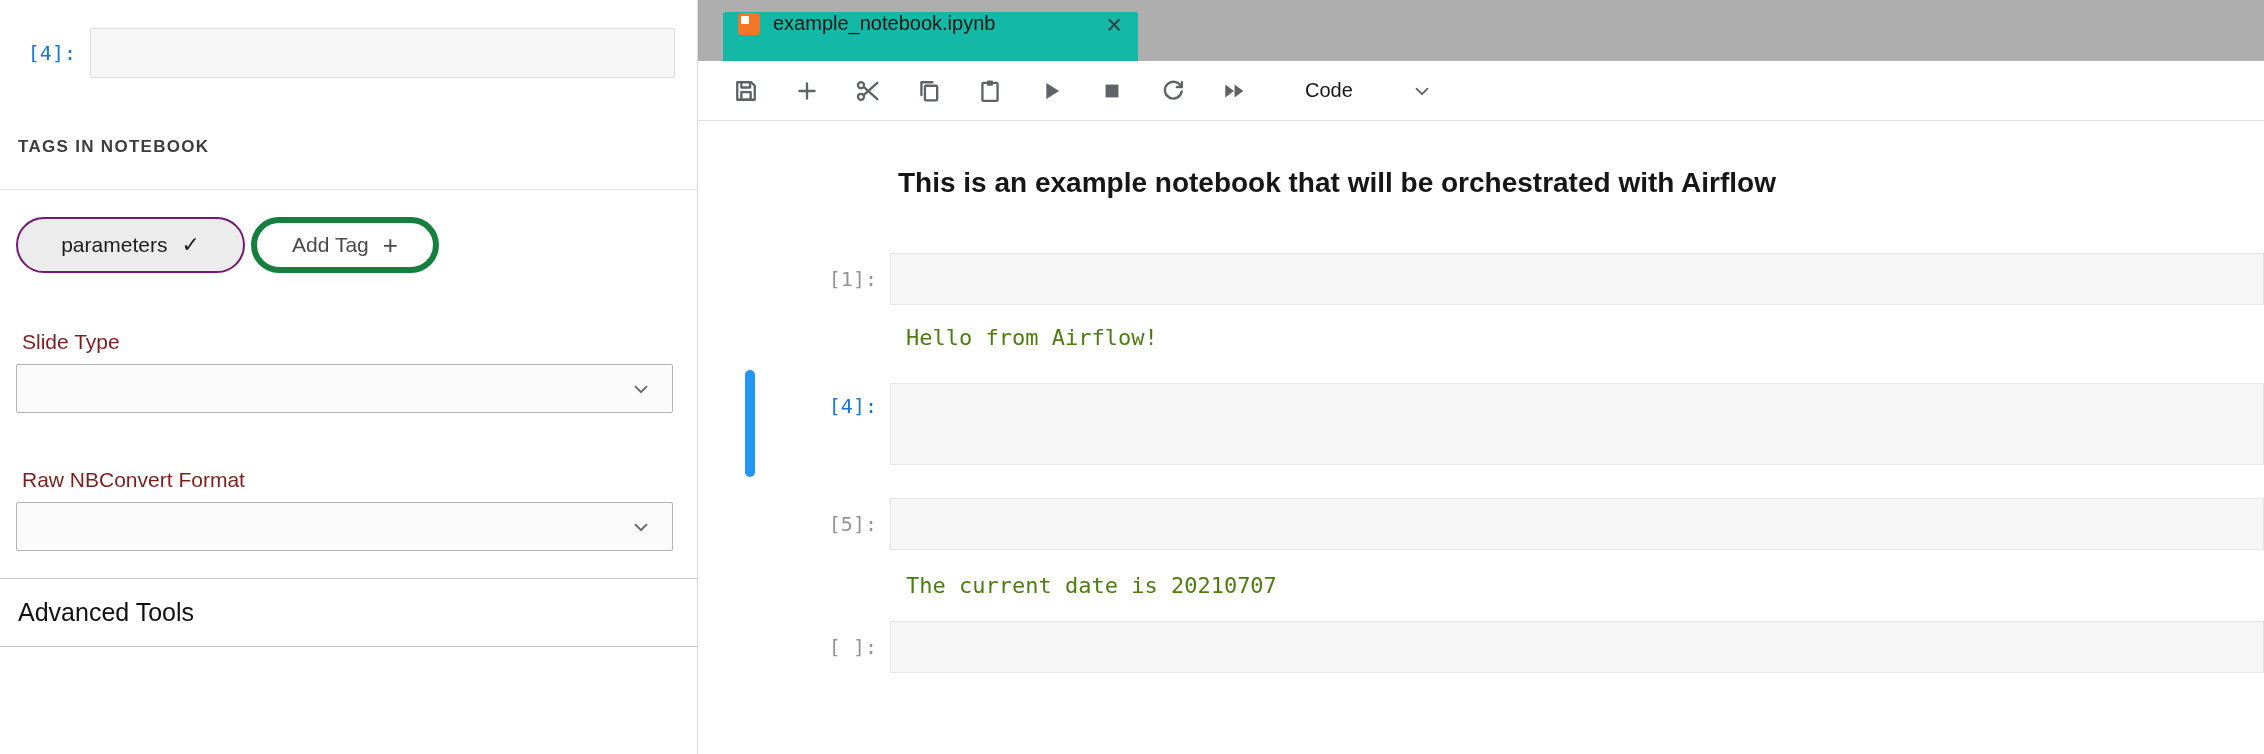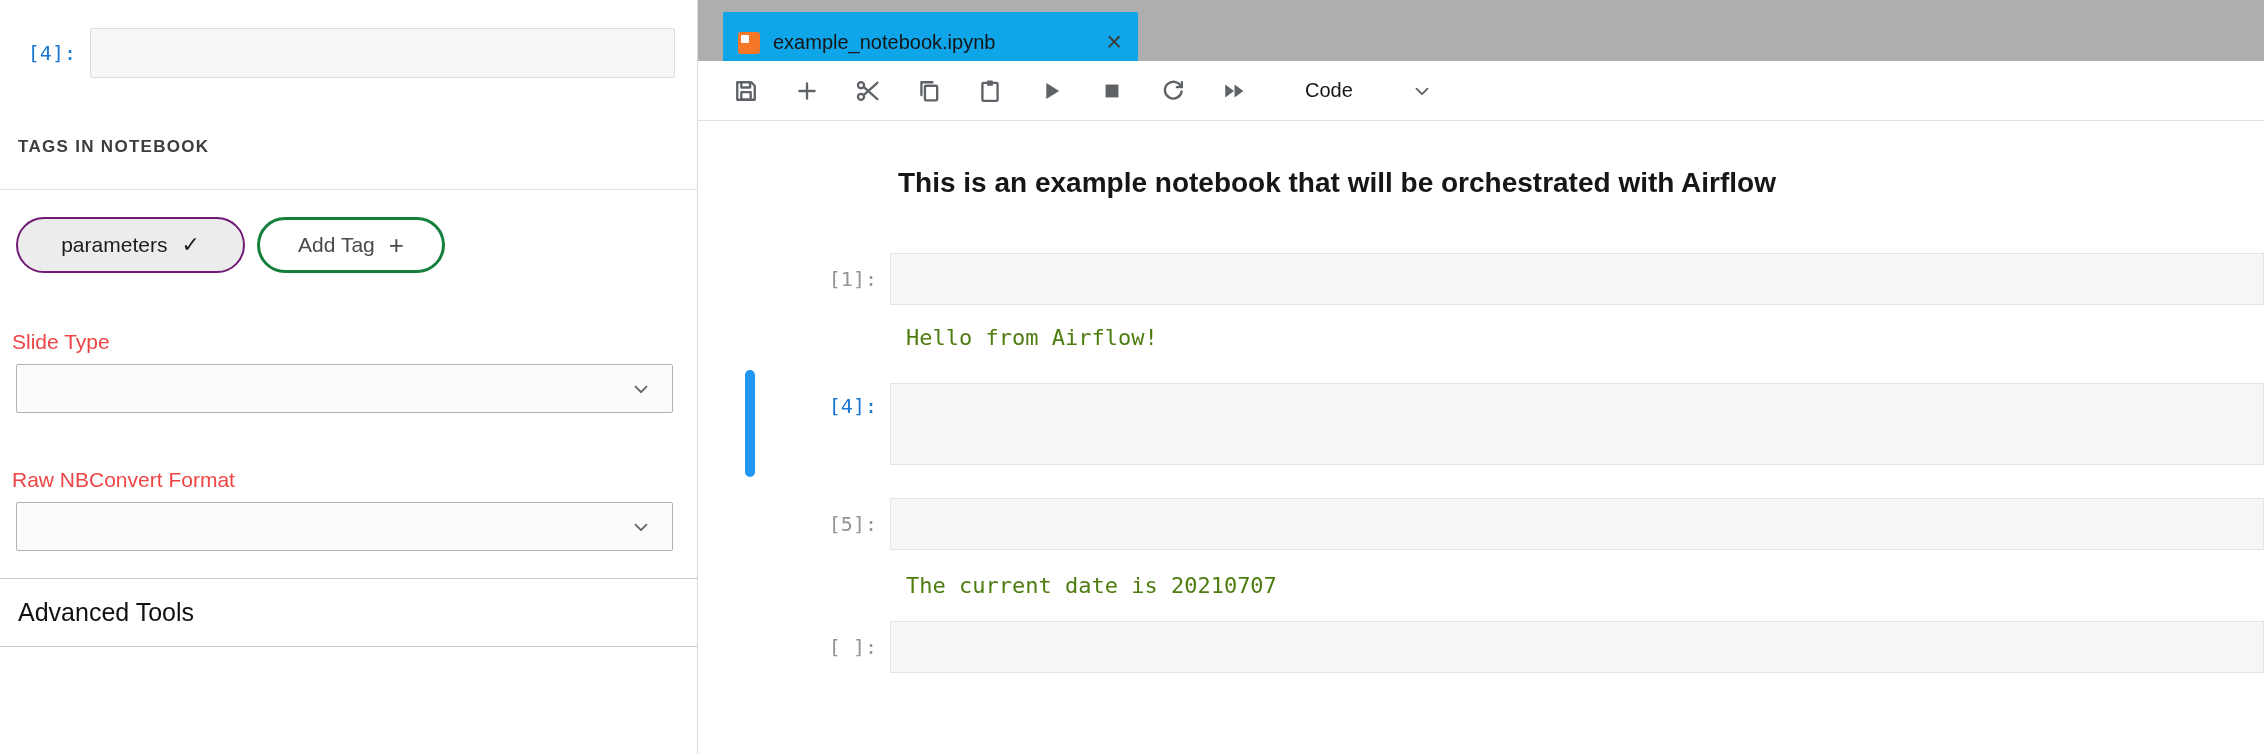--- a/index.html
+++ b/index.html
@@ -41,27 +41,27 @@
   .tag-pill {
     position: absolute; top: 217px; height: 56px;
     display: inline-flex; align-items: center; justify-content: center;
     gap: 14px; border-radius: 30px; font-size: 21px;
   }
   .tag-pill.selected {
     left: 16px; width: 229px;
     border: 2px solid #701a75; background: #ececec; color: #1c1c1c;
   }
   .tag-pill.add {
-    left: 257px; width: 188px;
-    border: 3px solid #15803d; background: #ffffff; color: #4a4a4a;
+    left: 251px; width: 188px;
+    border: 6px solid #15803d; background: #ffffff; color: #4a4a4a;
   }
   .tag-pill .check { font-size: 22px; color: #1c1c1c; }
   .tag-pill .plus { font-size: 26px; color: #4a4a4a; line-height: 1; }
 
-  .field-label { position: absolute; left: 12px; font-size: 21px; color: #ef4444; }
+  .field-label { position: absolute; left: 22px; font-size: 21px; color: #7f1d1d; }
   .field-label.slide { top: 330px; }
   .field-label.raw { top: 468px; text-align: right; }
   .select {
     position: absolute; left: 16px; width: 657px; height: 49px;
     background: #fbfbfb; border: 1px solid #b3b3b3; border-radius: 2px;
     display: flex; align-items: center; padding: 0 20px;
   }
   .select.slide-select { top: 364px; }
   .select.raw-select { top: 502px; }
   .select .select-value { flex: 1; font-size: 20px; color: #222; }
@@ -75,22 +75,22 @@
   .adv-row .adv-label { font-size: 25px; color: #111111; }
 
   
   #main { position: absolute; left: 698px; top: 0; width: 1566px; height: 754px; }
   .tabbar {
     position: absolute; left: 0; top: 0; width: 1566px; height: 61px;
     background: #aeaeae;
   }
   .tab {
     position: absolute; left: 25px; top: 12px; width: 415px; height: 49px;
-    background: #0ea5e9; display: flex; align-items: center;
-    padding: 12px 16px 0 14px; border-radius: 2px 2px 0 0;
+    background: #14b8a6; display: flex; align-items: flex-start;
+    padding: 0 16px 0 14px; border-radius: 2px 2px 0 0;
   }
   .tab .nb-icon { margin-right: 12px; flex: none; }
   .tab .tab-title { flex: 1; font-size: 20px; color: #161616; white-space: nowrap; overflow: hidden; }
   .tab .tab-close {
     flex: none; margin-left: 10px; font-size: 27px; line-height: 1;
     color: #3d3d3d; cursor: pointer;
   }
 
   .toolbar {
     position: absolute; left: 0; top: 61px; width: 1566px; height: 60px;

